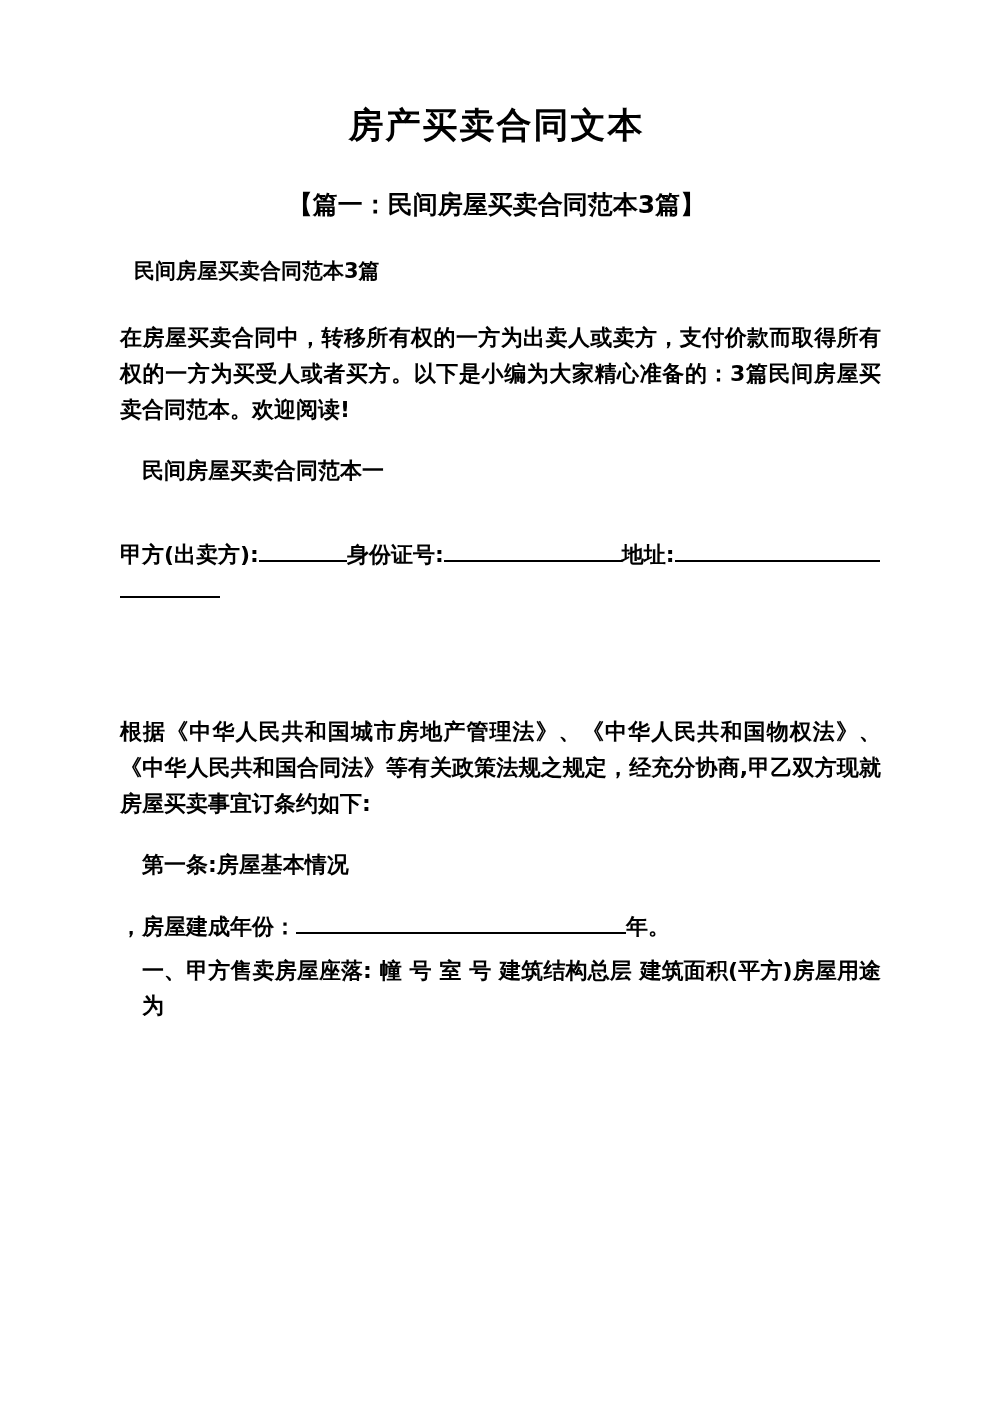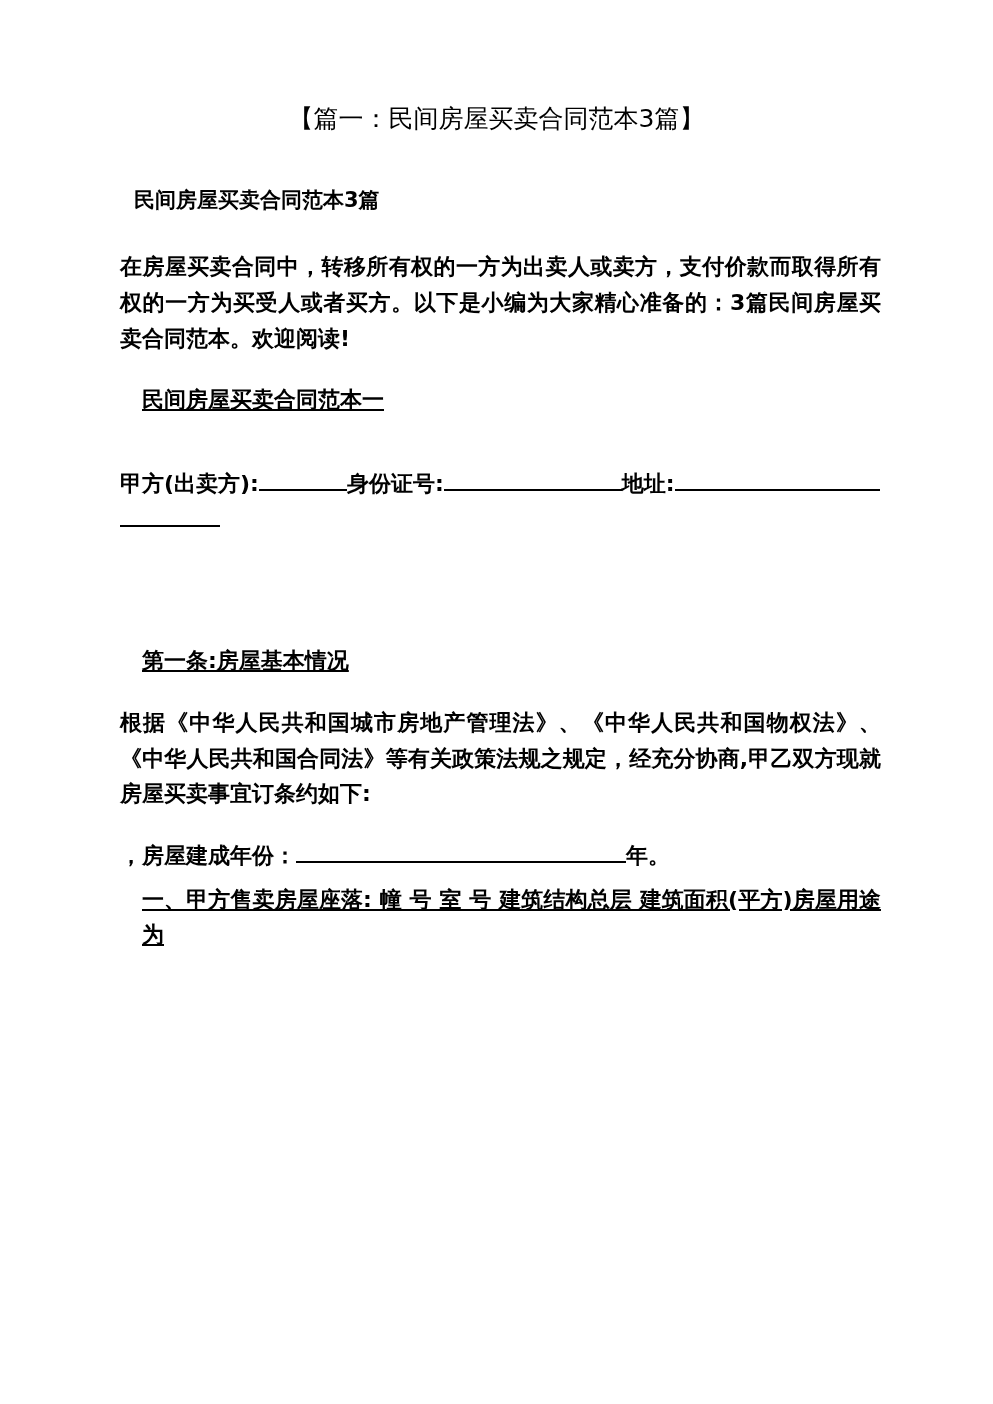--- a/index.html
+++ b/index.html
@@ -24,41 +24,40 @@
     text-align: center;
     font-size: 35px;
     font-weight: bold;
     letter-spacing: 2px;
     margin: 0 0 44px 0;
     line-height: 1.2;
   }
   .doc-subtitle {
     text-align: center;
     font-size: 25px;
-    font-weight: normal;
-    margin: 0 0 52px 0;
+    font-weight: bold;
+    margin: 0 0 37px 0;
     line-height: 1.2;
   }
   .section-heading {
     font-size: 21px;
     font-weight: bold;
     margin: 16px 0 34px 0;
     padding-left: 22px;
     line-height: 1.4;
   }
   p.body-text {
     font-size: 22px;
     font-weight: bold;
     line-height: 1.62;
     margin: 0 0 26px 8px;
     text-align: justify;
   }
   p.indent {
     padding-left: 22px;
-    text-decoration: underline;
   }
   p.tight {
     margin-bottom: 8px;
   }
   .blank {
     display: inline-block;
     border-bottom: 2px solid #000;
     vertical-align: baseline;
     height: 1.05em;
   }
@@ -70,20 +69,21 @@
   .w-xwide { width: 345px; }
   .gap-sm { height: 22px; }
   .gap-md { height: 34px; }
   .gap-lg { height: 46px; }
 </style>
 </head>
 <body>
 
 <div class="page">
 
+  <h1 class="doc-title">房产买卖合同文本</h1>
 
   <h2 class="doc-subtitle">【篇一：民间房屋买卖合同范本3篇】</h2>
 
   <div class="section-heading">民间房屋买卖合同范本3篇</div>
 
   <p class="body-text">在房屋买卖合同中，转移所有权的一方为出卖人或卖方，支付价款而取得所有权的一方为买受人或者买方。以下是小编为大家精心准备的：3篇民间房屋买卖合同范本。欢迎阅读!</p>
 
   <p class="body-text indent">民间房屋买卖合同范本一</p>
 
   <div class="gap-sm"></div>
@@ -91,23 +91,23 @@
   <p class="body-text">
     <span>甲方(出卖方):</span><span class="blank w-short"></span><span>身份证号:</span><span class="blank w-mid"></span><span>地址:</span><span class="blank w-long"></span><br>
     <span class="blank w-tail"></span>
   </p>
 
   <div class="gap-md"></div>
 
 
   <div class="gap-lg"></div>
 
+  <p class="body-text">根据《中华人民共和国城市房地产管理法》、《中华人民共和国物权法》、《中华人民共和国合同法》等有关政策法规之规定，经充分协商,甲乙双方现就房屋买卖事宜订条约如下:</p>
+
   <p class="body-text indent">第一条:房屋基本情况</p>
-
-  <p class="body-text">根据《中华人民共和国城市房地产管理法》、《中华人民共和国物权法》、《中华人民共和国合同法》等有关政策法规之规定，经充分协商,甲乙双方现就房屋买卖事宜订条约如下:</p>
 
   <p class="body-text tight">
     <span>，房屋建成年份：</span><span class="blank w-wide"></span><span>年。</span>
   </p>
 
   <p class="body-text indent tight">一、甲方售卖房屋座落: 幢 号 室 号 建筑结构总层 建筑面积(平方)房屋用途为</p>
 
   <div class="gap-md"></div>
 
 

